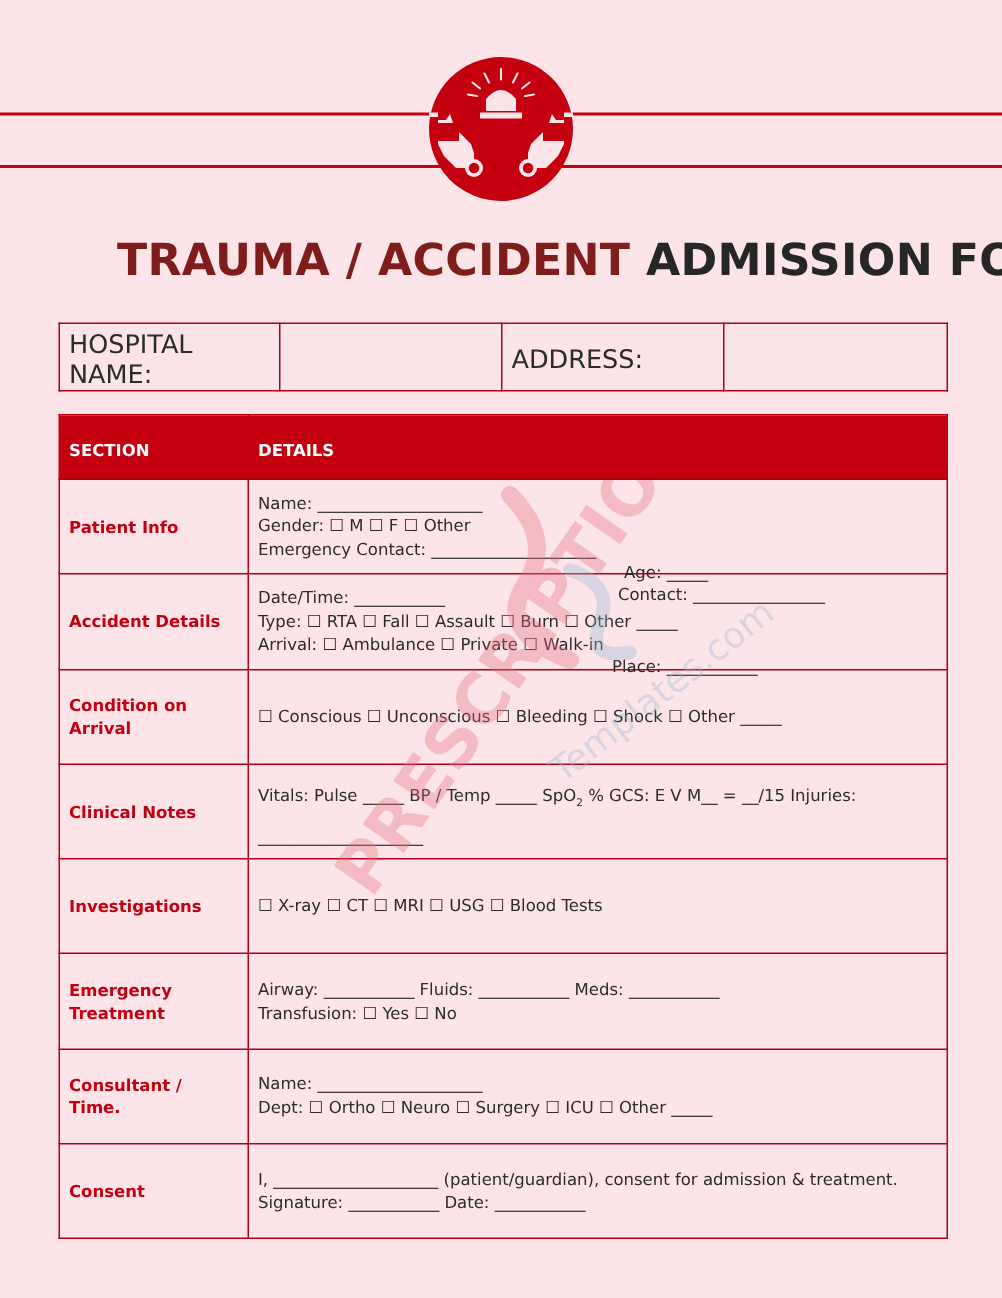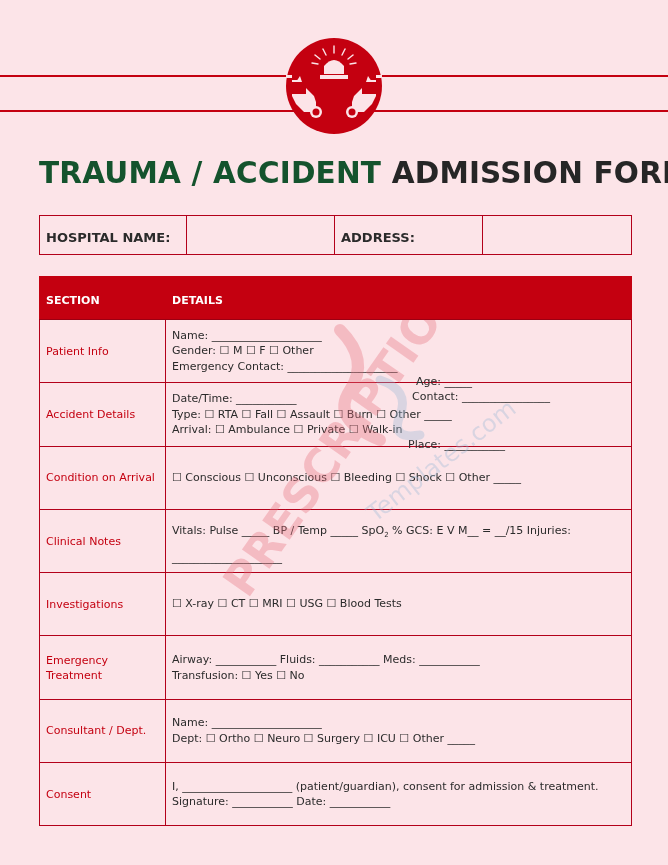--- a/index.html
+++ b/index.html
@@ -15,37 +15,37 @@
     position: absolute; left: 0; width: 668px; height: 2px; background: #c40010;
   }
   .emblem {
     position: absolute; left: 286px; top: 38px; width: 96px; height: 96px;
   }
   .title {
     position: absolute; left: 39px; top: 156px; width: 600px;
     font-family: "DejaVu Sans", sans-serif; font-weight: bold;
     font-size: 29.5px; letter-spacing: 0.2px; white-space: nowrap;
   }
-  .title .red { color: #14532d; }
+  .title .red { color: #7f1d1d; margin-left: 39px; }
   .title .dark { color: #262626; }
 
   table { border-collapse: collapse; position: absolute; left: 39px; width: 592px; table-layout: fixed; }
   .hosp { top: 215px; height: 40px; }
-  .hosp td { border: 1.3px solid #b3001a; font-size: 13px; font-weight: bold; color: #2b2b2b; padding: 0 6px; height: 39px; vertical-align: middle; padding-top: 4px; }
+  .hosp td { border: 1.3px solid #b3001a; font-size: 17px; font-weight: normal; color: #2b2b2b; padding: 0 6px; height: 39px; vertical-align: middle; padding-top: 4px; }
 
   .main { top: 276px; }
   .main th {
     background: #c40010; color: #fff; font-size: 11px; font-weight: bold; text-align: left;
     height: 43px; padding: 4px 6px 0 6px; border: 1.3px solid #c40010; border-bottom: 1.3px solid #9a0012;
     vertical-align: middle;
   }
   .main td {
     border: 1.3px solid #b3001a; height: 63.3px; vertical-align: middle; font-size: 11px;
   }
-  .main td.sec { color: #c40010; font-weight: normal; padding: 0 6px; line-height: 15px; margin-top: 28px; }
+  .main td.sec { color: #c40010; font-weight: bold; padding: 0 6px; line-height: 15px; margin-top: 28px; }
   .main td.det { color: #2b2b2b; padding: 0 6px; line-height: 15.7px; position: relative; text-align: right; }
   .line { white-space: nowrap; display: flex; }
   .line .r { position: absolute; margin-top: 46px; }
   .watermark {
     position: absolute; left: 150px; top: 320px; width: 380px; height: 300px; pointer-events: none; opacity: 0.35;
   }
   sub { font-size: 7px; }
 </style>
 </head>
 <body>
@@ -190,21 +190,21 @@
         <div class="line">
             <span>Airway: ___________ Fluids: ___________ Meds: ___________</span>
           </div>
         <div class="line">
             <span>Transfusion: ☐ Yes ☐ No</span>
           </div>
       </td>
     </tr>
 
     <tr>
-      <td class="sec">Consultant / Dept.</td>
+      <td class="sec">Consultant / Time.</td>
       <td class="det">
         <div class="line">
             <span>Name: ____________________</span>
           </div>
         <div class="line">
             <span>Dept: ☐ Ortho ☐ Neuro ☐ Surgery ☐ ICU ☐ Other _____</span>
           </div>
       </td>
     </tr>
 

